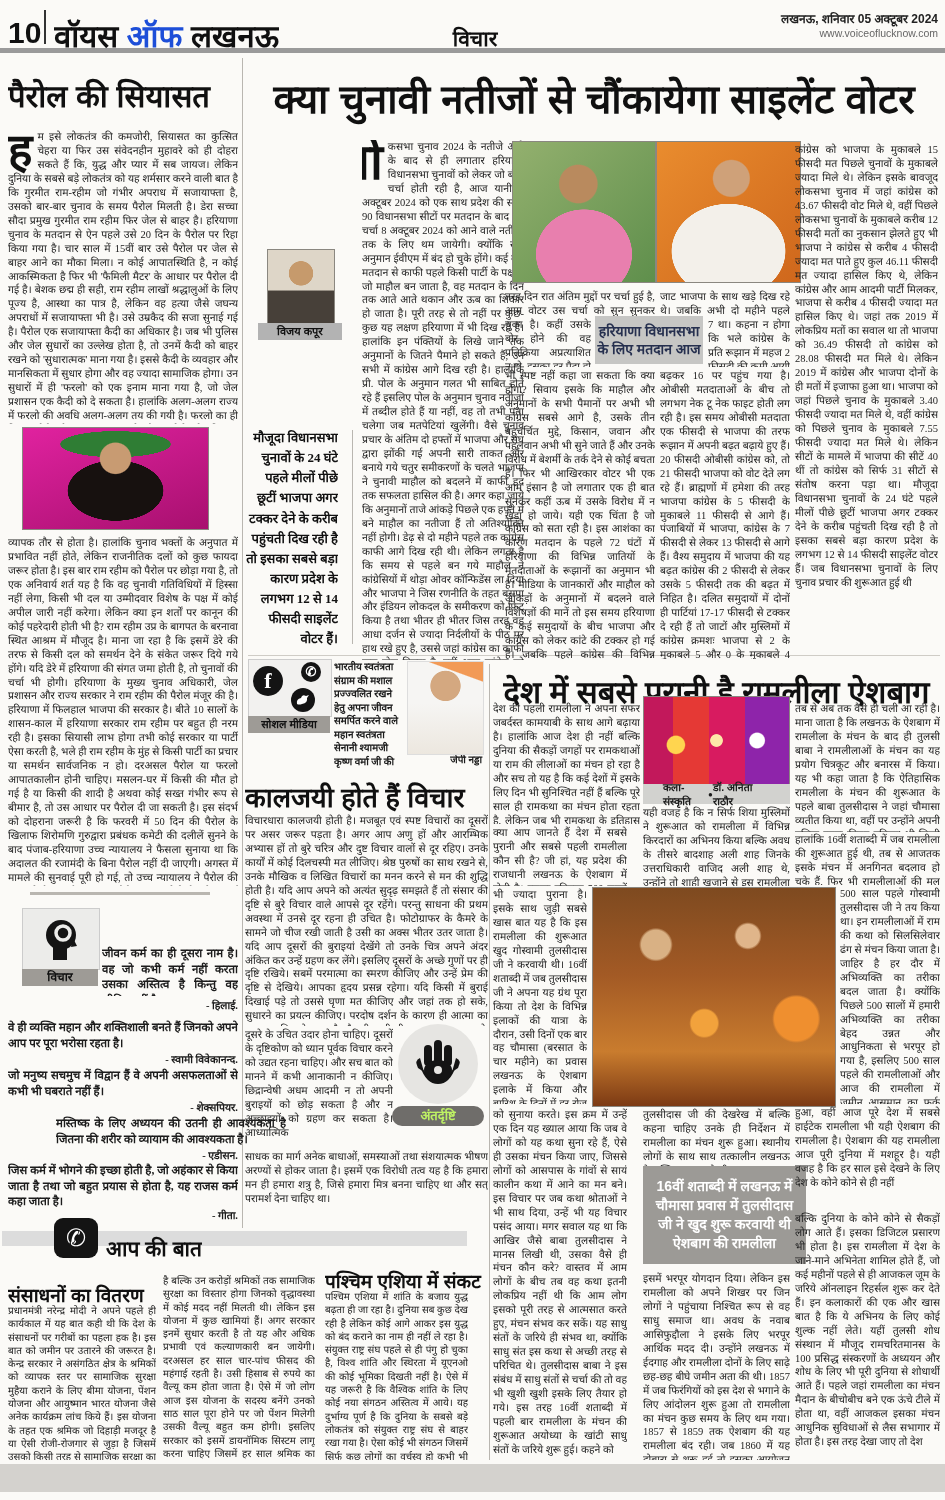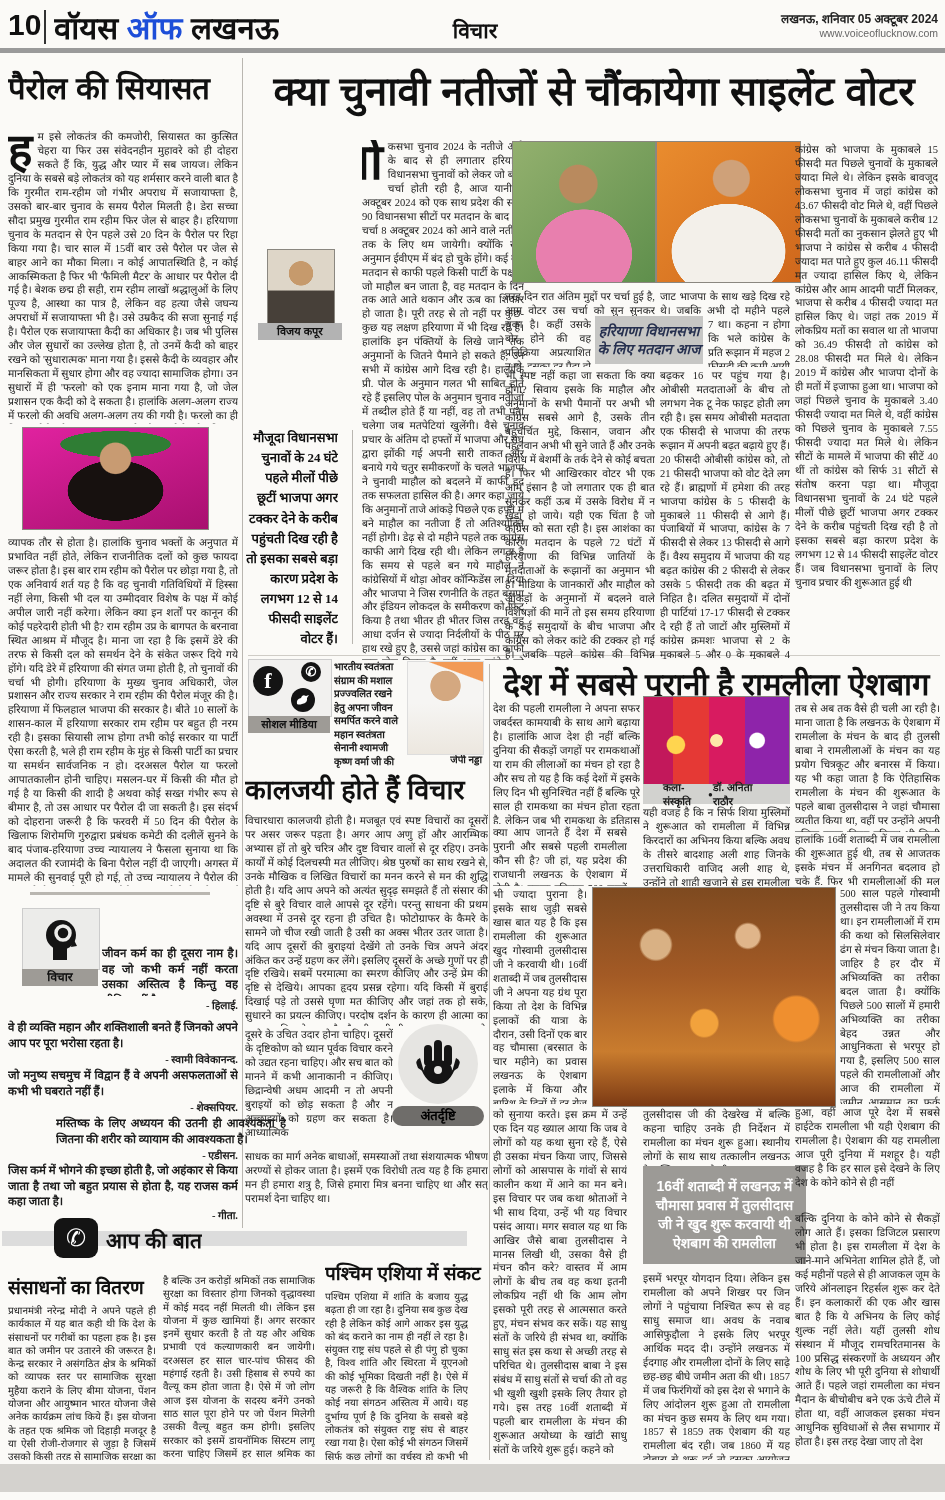--- a/index.html
+++ b/index.html
@@ -1,21 +1,21 @@
 <!DOCTYPE html>
 <html><head>
 <meta charset="utf-8">
 <style>
   html,body{margin:0;padding:0;background:#e8e6e2;}
   .page{position:relative;width:945px;height:1500px;background:#fbfaf7;overflow:hidden;
         font-family:"Liberation Serif","DejaVu Serif",serif;color:#1c1c1c;}
   .abs{position:absolute;}
   .tx{position:absolute;text-align:justify;font-size:10.5px;line-height:1.33;overflow:hidden;color:#222;}
   .hl{position:absolute;font-family:"Liberation Sans","DejaVu Sans",sans-serif;font-weight:800;
-      color:#101010;white-space:nowrap;overflow:hidden;}
+      color:#101010;white-space:nowrap;overflow:hidden;margin-top:8px;}
   .cap{position:absolute;font-family:"Liberation Sans",sans-serif;font-weight:700;text-align:center;
        color:#111;overflow:hidden;}
   .rule{position:absolute;background:#b9b6b0;}
   .ph{position:absolute;border:1px solid #8a8780;}
   .dropcap{float:left;font-family:"Liberation Sans",sans-serif;font-weight:800;line-height:.82;
            padding:2px 5px 0 0;color:#111;}
   .quote{position:absolute;font-size:11.5px;font-weight:700;line-height:1.35;text-align:justify;overflow:hidden;}
   .qauth{position:absolute;font-size:10.5px;font-weight:700;text-align:right;}
   .gbar{position:absolute;background:#9e9b96;color:#111;font-family:"Liberation Sans",sans-serif;
         font-weight:700;text-align:center;overflow:hidden;}
@@ -51,21 +51,21 @@
      radial-gradient(circle at 26% 26%,#d9b184 0 6%,rgba(0,0,0,0) 7%),
      radial-gradient(circle at 64% 22%,#e0b58a 0 5%,rgba(0,0,0,0) 6%),
      radial-gradient(circle at 84% 60%,#ef8f2f 0 9%,rgba(0,0,0,0) 10%),
      radial-gradient(circle at 46% 62%,#f2a23c 0 7%,rgba(0,0,0,0) 8%),
      linear-gradient(180deg,#7e4a20 0%,#a35a25 40%,#c97c2e 75%,#7c3a14 100%);}
   .infobox1{position:absolute;background:#c6c6c4;color:#26304f;font-family:"Liberation Sans",sans-serif;
      font-weight:800;text-align:center;display:flex;flex-direction:column;justify-content:center;}
   .infobox2{position:absolute;background:#9c9a96;color:#fff;font-family:"Liberation Sans",sans-serif;
      font-weight:800;text-align:center;display:flex;align-items:center;padding:6px 8px;line-height:1.35;}
   .pullq{position:absolute;font-weight:700;text-align:right;line-height:1.55;color:#111;overflow:hidden;}
-  .pill{position:absolute;background:#6f6d6a;color:#000000;border-radius:12px;text-align:center;
+  .pill{position:absolute;background:#6f6d6a;color:#bef264;border-radius:12px;text-align:center;
      font-family:"Liberation Sans",sans-serif;font-weight:700;overflow:hidden;}
   svg{display:block;}
 </style>
 </head>
 <body>
 
 <div class="page">
 
   <div class="hl" style="left:8px;top:8px;font-size:30px;">10</div>
   <div class="rule" style="left:44px;top:10px;width:2px;height:34px;background:#333;"></div>
@@ -143,21 +143,21 @@
     <span class="dropcap" style="font-size:50px;margin-left:-26px;">लो</span><span>कसभा चुनाव 2024 के नतीजे आने के बाद से ही लगातार हरियाणा विधानसभा चुनावों को लेकर जो बंपर चर्चा होती रही है, आज यानी 5 अक्टूबर 2024 को एक साथ प्रदेश की सभी 90 विधानसभा सीटों पर मतदान के बाद यह चर्चा 8 अक्टूबर 2024 को आने वाले नतीजों तक के लिए थम जायेगी। क्योंकि सारे अनुमान ईवीएम में बंद हो चुके होंगे। कई बार मतदान से काफी पहले किसी पार्टी के पक्ष में जो माहौल बन जाता है, वह मतदान के दिन तक आते आते थकान और ऊब का शिकार हो जाता है। पूरी तरह से तो नहीं पर कुछ-कुछ यह लक्षण हरियाणा में भी दिख रहे हैं। हालांकि इन पंक्तियों के लिखे जाने तक अनुमानों के जितने पैमाने हो सकते हैं, उन सभी में कांग्रेस आगे दिख रही है। हालांकि प्री. पोल के अनुमान गलत भी साबित होते रहे हैं इसलिए पोल के अनुमान चुनाव नतीजों में तब्दील होते हैं या नहीं, वह तो तभी पता चलेगा जब मतपेटियां खुलेंगी। वैसे चुनाव प्रचार के अंतिम दो हफ्तों में भाजपा और संघ द्वारा झोंकी गई अपनी सारी ताकत और बनाये गये चतुर समीकरणों के चलते भाजपा ने चुनावी माहौल को बदलने में काफी हद तक सफलता हासिल की है। अगर कहा जाये कि अनुमानों ताजे आंकड़े पिछले एक हफ्ते में बने माहौल का नतीजा हैं तो अतिश्योक्ति नहीं होगी। डेढ़ से दो महीने पहले तक कांग्रेस काफी आगे दिख रही थी। लेकिन लगता है कि समय से पहले बन गये माहौल ने कांग्रेसियों में थोड़ा ओवर कॉन्फिडेंस ला दिया और भाजपा ने जिस रणनीति के तहत बसपा और इंडियन लोकदल के समीकरण को फिट किया है तथा भीतर ही भीतर जिस तरह वह आधा दर्जन से ज्यादा निर्दलीयों के पीठ पर हाथ रखे हुए है, उससे जहां कांग्रेस का काफी कुछ खेल बिगड़ा है, वहीं अगर कांग्रेस को बहुमत से दो चार सीटें कम रह जाती हैं तो भाजपा ने उस स्थिति के लिए पहले से ही चक्रव्यूह की नींव रख दी है। बहरहाल 5 अक्टूबर 2024 को सुबह 11 बजे तक वोटरों का शुरूआती मूड तय करेगा कि अंततः हरियाणा की सत्ता किस करवट बैठती है। क्योंकि पिछले दो ढाई महीनों से जिस</span>
   </div>
 
   <div class="ph ph-saini" style="left:512px;top:141px;width:142px;height:140px;"></div>
   <div class="ph ph-hooda" style="left:656px;top:141px;width:143px;height:140px;"></div>
 
   <div class="tx" style="left:505px;top:290px;width:150px;height:27px;">तरह दिन रात अंतिम मुद्दों पर चर्चा हुई है, आम वोटर उस चर्चा को सुन सुनकर लगता है बोर हो</div>
   <div class="tx" style="left:505px;top:318px;width:86px;height:49px;">चुका है। कहीं उसके बोर होने की वह प्रतिक्रिया अप्रत्याशित न हो, इसका डर पैदा हो गया है। बहरहाल अभी तक कुछ</div>
   <div class="tx" style="left:505px;top:369px;width:150px;height:290px;">भी स्पष्ट नहीं कहा जा सकता कि क्या होगा? सिवाय इसके कि माहौल और अनुमानों के सभी पैमानों पर अभी भी कांग्रेस सबसे आगे है, उसके तीन बहुचर्चित मुद्दे, किसान, जवान और पहलवान अभी भी सुने जाते हैं और उनके विरोध में बेशर्मी के तर्क देने से कोई बचता है। फिर भी आखिरकार वोटर भी एक आम इंसान है जो लगातार एक ही बात सुनकर कहीं ऊब में उसके विरोध में न खड़ा हो जाये। यही एक चिंता है जो कांग्रेस को सता रही है। इस आशंका का कारण मतदान के पहले 72 घंटों में हरियाणा की विभिन्न जातियों के मतदाताओं के रूझानों का अनुमान भी है। मीडिया के जानकारों और माहौल को आंकड़ों के अनुमानों में बदलने वाले विशेषज्ञों की मानें तो इस समय हरियाणा के कई समुदायों के बीच भाजपा और कांग्रेस को लेकर कांटे की टक्कर हो गई है। जबकि पहले कांग्रेस की विभिन्न समुदायों के बीच एकतरफा पकड़ दिख रही थी, जैसे जाट समुदाय में मतदान के 72 घंटे पहले जो रूझान देखने को मिला, उसमें करीब 28 फीसदी जाट मतदाता कांग्रेस के पक्ष में दिखे, वहीं 16 फीसदी</div>
 
-  <div class="infobox1" style="left:595px;top:316px;width:108px;height:48px;font-size:14px;line-height:1.3;font-style:italic;">
+  <div class="infobox1" style="left:595px;top:316px;width:108px;height:48px;font-size:14px;line-height:1.3;">
     <span>हरियाणा विधानसभा</span>
     <span>के लिए मतदान आज</span>
   </div>
 
   <div class="tx" style="left:660px;top:290px;width:130px;height:27px;">जाट भाजपा के साथ खड़े दिख रहे थे। जबकि अभी दो महीने पहले तक यह आंकड़ा 30 और</div>
   <div class="tx" style="left:708px;top:318px;width:82px;height:49px;">7 था। कहना न होगा कि भले कांग्रेस के प्रति रूझान में महज 2 फीसदी की कमी आयी हो, लेकिन भाजपा के प्रति रूझान 7 फीसदी से</div>
   <div class="tx" style="left:660px;top:369px;width:130px;height:290px;">बढ़कर 16 पर पहुंच गया है। ओबीसी मतदाताओं के बीच तो लगभग नेक टू नेक फाइट होती लग रही है। इस समय ओबीसी मतदाता एक फीसदी से भाजपा की तरफ रूझान में अपनी बढ़त बढ़ाये हुए हैं। 20 फीसदी ओबीसी कांग्रेस को, तो 21 फीसदी भाजपा को वोट देते लग रहे हैं। ब्राह्मणों में हमेशा की तरह भाजपा कांग्रेस के 5 फीसदी के मुकाबले 11 फीसदी से आगे हैं। पंजाबियों में भाजपा, कांग्रेस के 7 फीसदी से लेकर 13 फीसदी से आगे हैं। वैश्य समुदाय में भाजपा की यह बढ़त कांग्रेस की 2 फीसदी से लेकर उसके 5 फीसदी तक की बढ़त में निहित है। दलित समुदायों में दोनों ही पार्टियां 17-17 फीसदी से टक्कर दे रही हैं तो जाटों और मुस्लिमों में कांग्रेस क्रमशः भाजपा से 2 के मुकाबले 5 और 0 के मुकाबले 4 फीसदी से बढ़त पर हैं। अगर पिछले दो चुनावों के आंकड़ों को देखें तो जहां 2019 के विधानसभा चुनाव में कांग्रेस को 31 और भाजपा को 40 सीटें मिली थीं, वहीं 2024 के लोकसभा चुनाव में दोनों ही पार्टियों को 10 में से 5-5 लोकसभा सीटों पर जीत मिली थी। हालांकि 2024 के लोकसभा चुनाव में</div>
 
   <div class="tx" style="left:795px;top:143px;width:143px;height:516px;">कांग्रेस को भाजपा के मुकाबले 15 फीसदी मत पिछले चुनावों के मुकाबले ज्यादा मिले थे। लेकिन इसके बावजूद लोकसभा चुनाव में जहां कांग्रेस को 43.67 फीसदी वोट मिले थे, वहीं पिछले लोकसभा चुनावों के मुकाबले करीब 12 फीसदी मतों का नुकसान झेलते हुए भी भाजपा ने कांग्रेस से करीब 4 फीसदी ज्यादा मत पाते हुए कुल 46.11 फीसदी मत ज्यादा हासिल किए थे, लेकिन कांग्रेस और आम आदमी पार्टी मिलकर, भाजपा से करीब 4 फीसदी ज्यादा मत हासिल किए थे। जहां तक 2019 में लोकप्रिय मतों का सवाल था तो भाजपा को 36.49 फीसदी तो कांग्रेस को 28.08 फीसदी मत मिले थे। लेकिन 2019 में कांग्रेस और भाजपा दोनों के ही मतों में इजाफा हुआ था। भाजपा को जहां पिछले चुनाव के मुकाबले 3.40 फीसदी ज्यादा मत मिले थे, वहीं कांग्रेस को पिछले चुनाव के मुकाबले 7.55 फीसदी ज्यादा मत मिले थे। लेकिन सीटों के मामले में भाजपा की सीटें 40 थीं तो कांग्रेस को सिर्फ 31 सीटों से संतोष करना पड़ा था। मौजूदा विधानसभा चुनावों के 24 घंटे पहले मीलों पीछे छूटीं भाजपा अगर टक्कर देने के करीब पहुंचती दिख रही है तो इसका सबसे बड़ा कारण प्रदेश के लगभग 12 से 14 फीसदी साइलेंट वोटर हैं। जब विधानसभा चुनावों के लिए चुनाव प्रचार की शुरूआत हुई थी</div>
 

